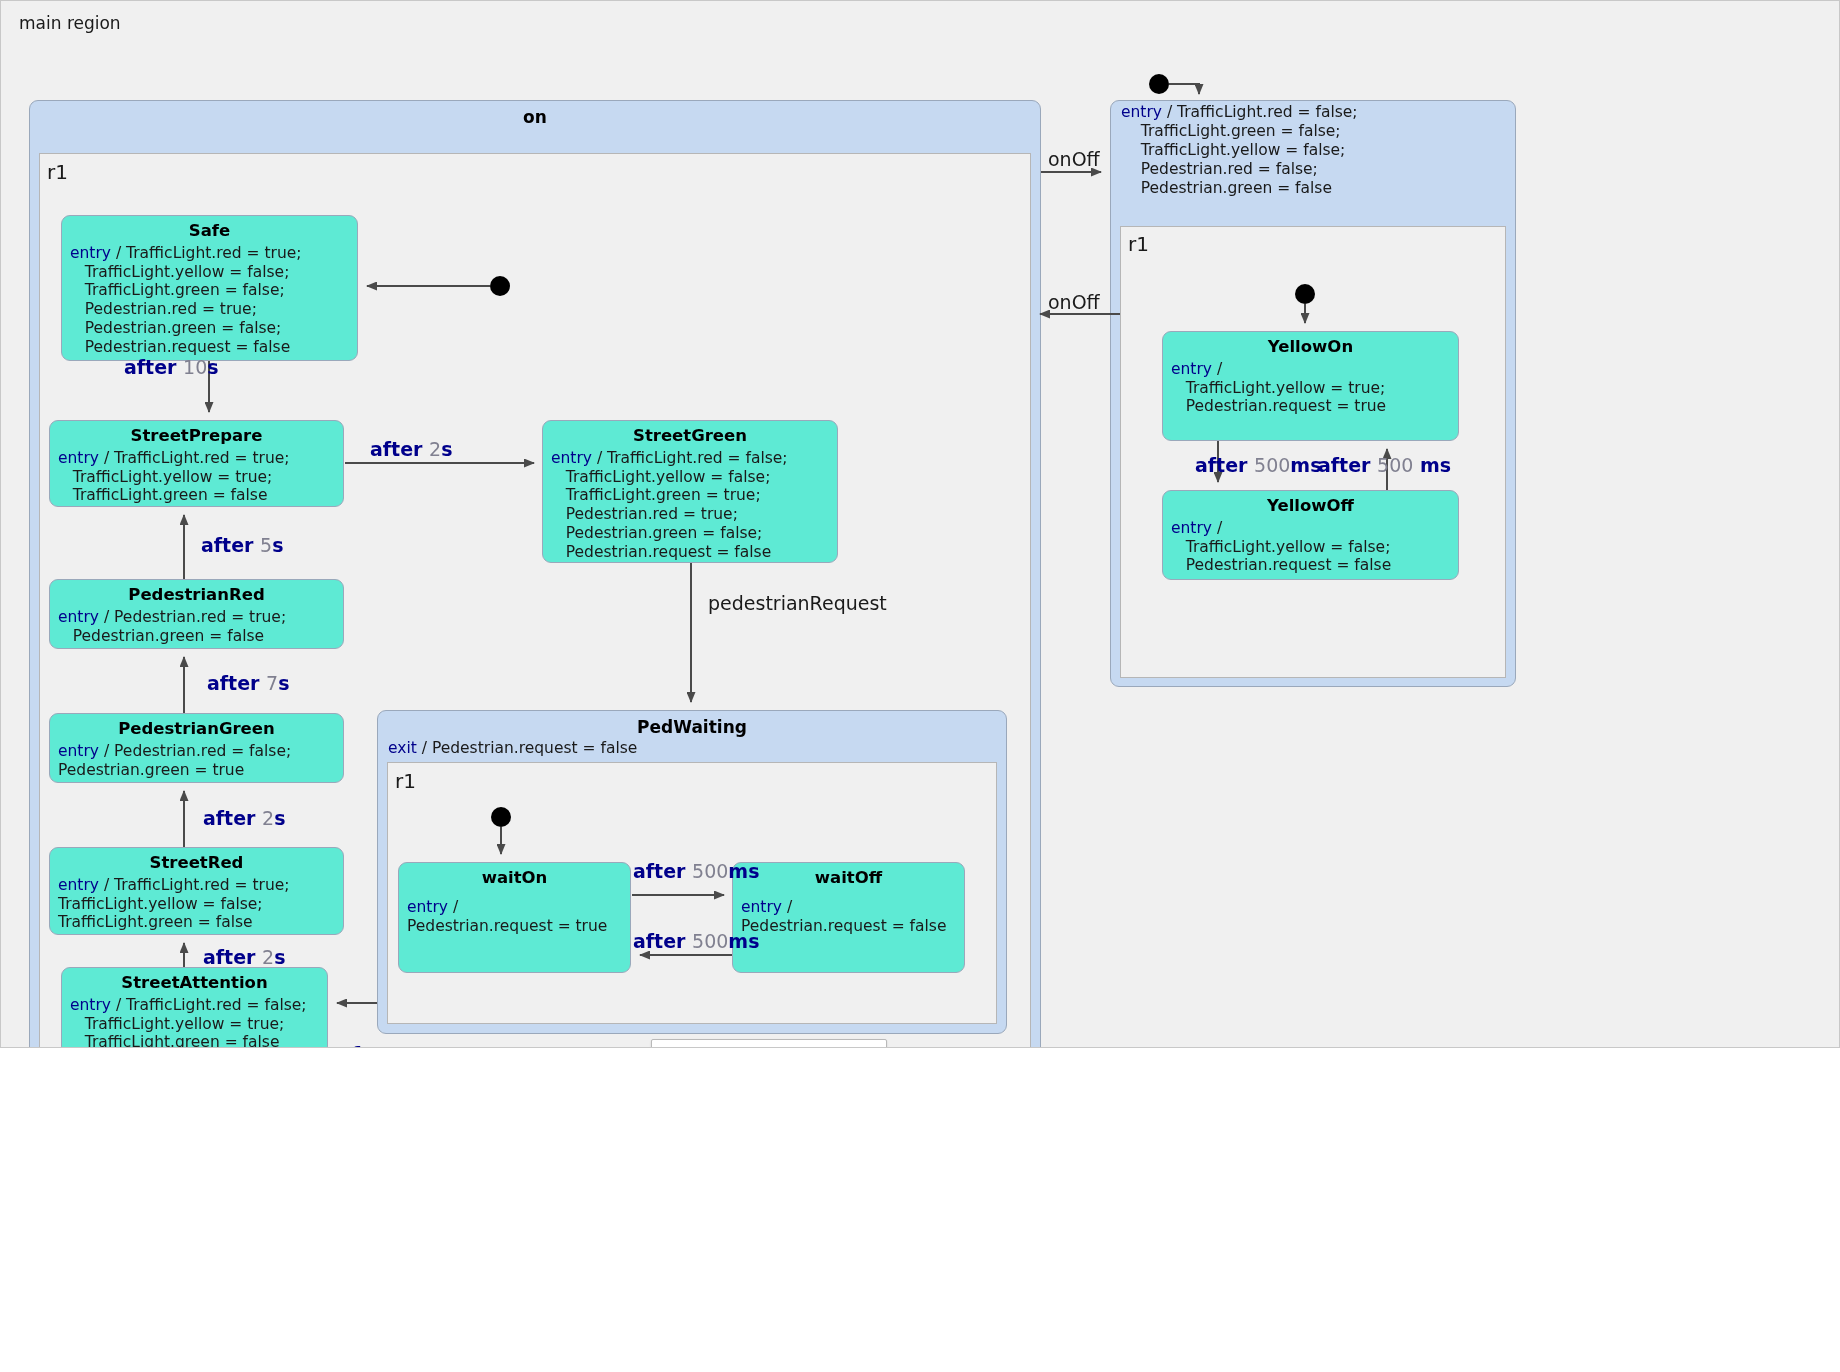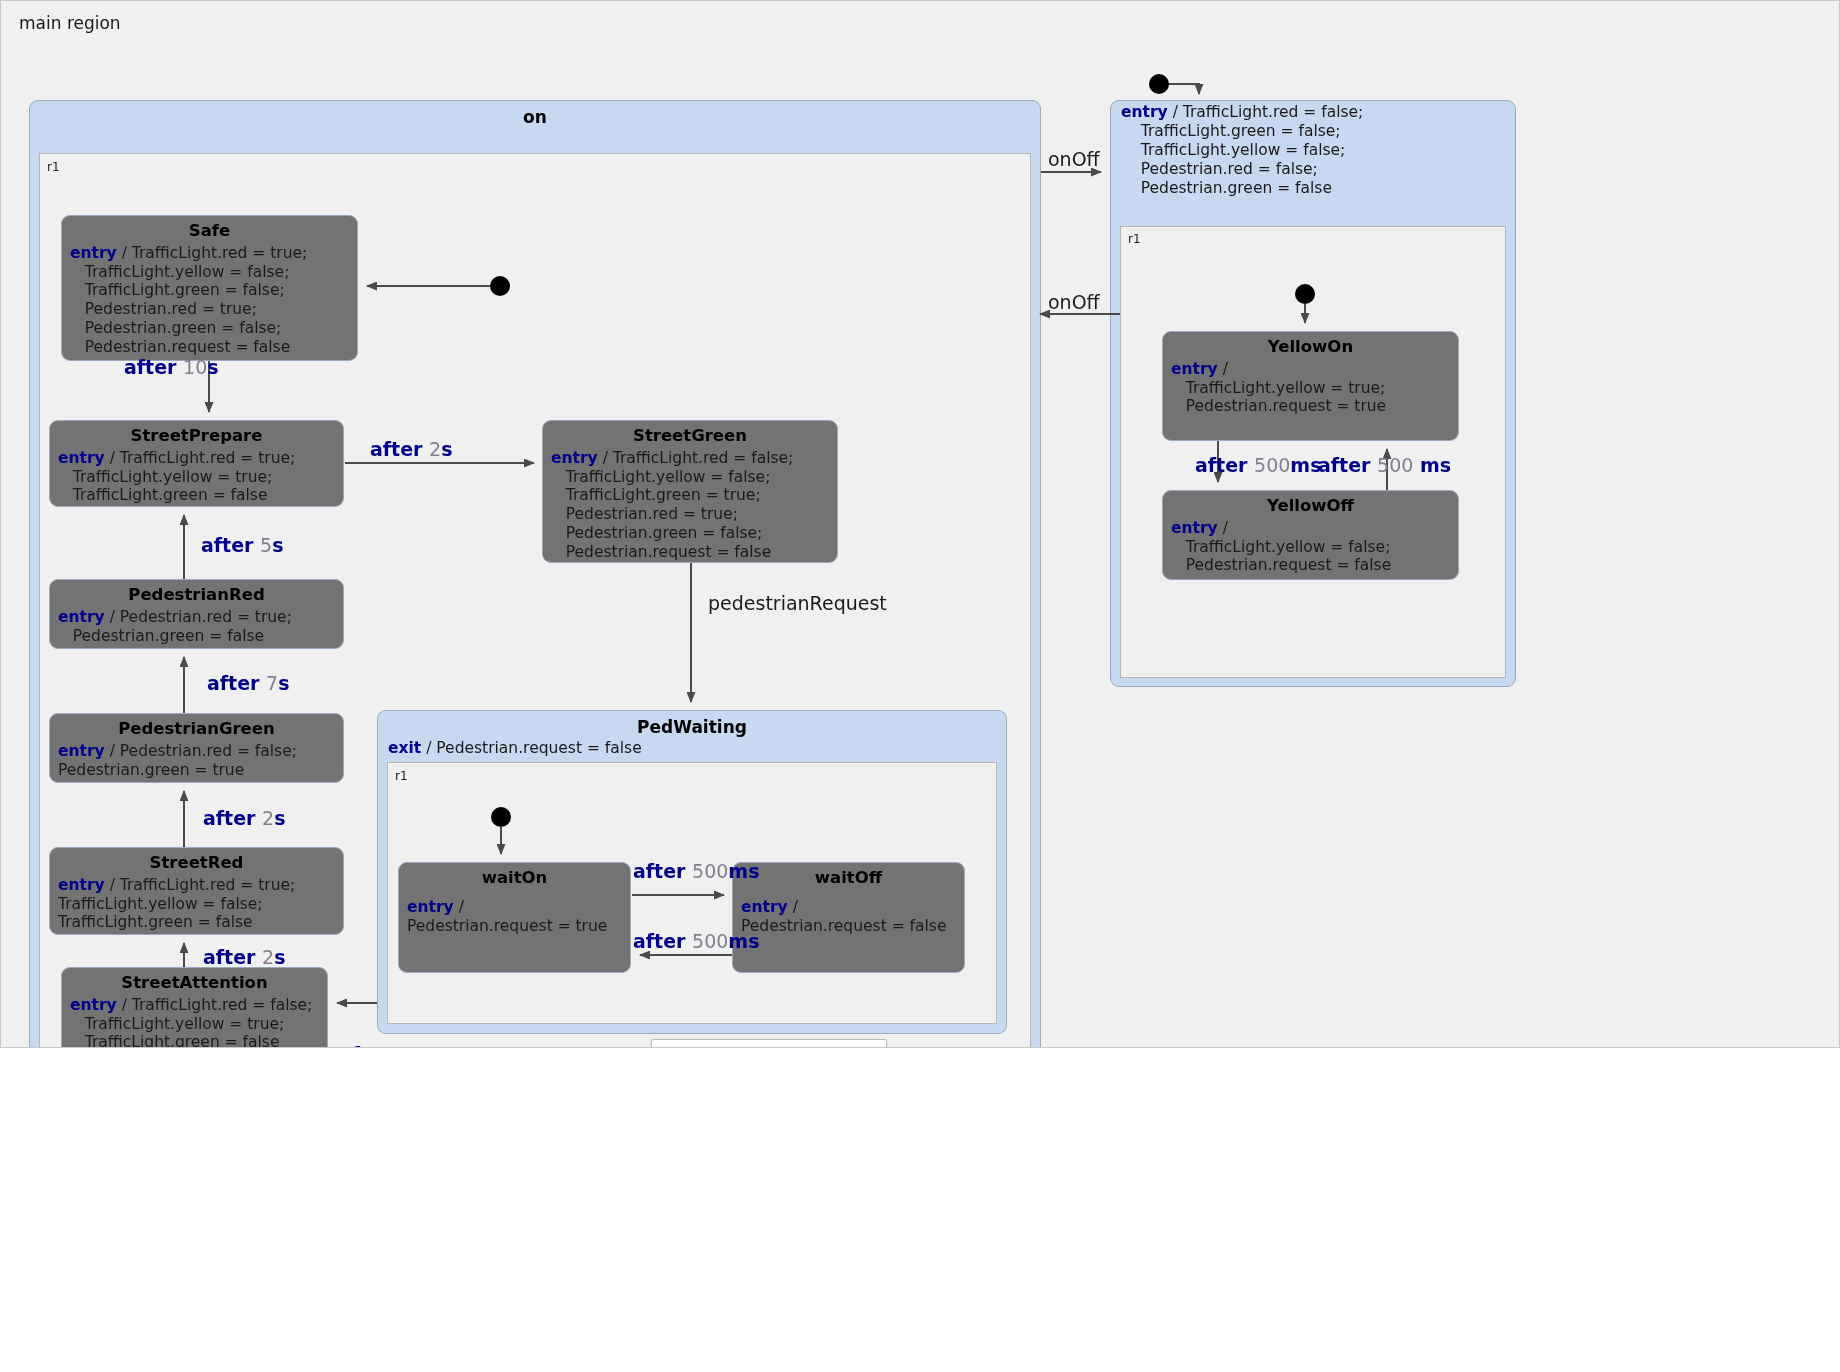--- a/index.html
+++ b/index.html
@@ -35,35 +35,35 @@
     color: #000;
     padding-top: 6px;
   }
   .comp-actions {
     font-size: 15.5px;
     color: #1a1a1a;
     line-height: 1.22;
     padding: 2px 0 3px 10px;
     white-space: pre;
   }
-  .kw { color: #00008b; font-weight: bold; }
+  .kw { color: #00008b; font-weight: normal; }
   .region-box {
     position: absolute;
     background: #f0f0f0;
     border: 1px solid #b6b6b6;
   }
   .region-name {
     position: absolute;
-    font-size: 12px;
+    font-size: 20px;
     color: #1a1a1a;
   }
   
   .state {
     position: absolute;
-    background: #737373;
+    background: #5eead4;
     border: 1px solid #9aa8bb;
     border-radius: 9px;
     overflow: hidden;
   }
   .state .st-title {
     text-align: center;
     font-weight: bold;
     font-size: 16.5px;
     color: #000;
     padding-top: 5px;

